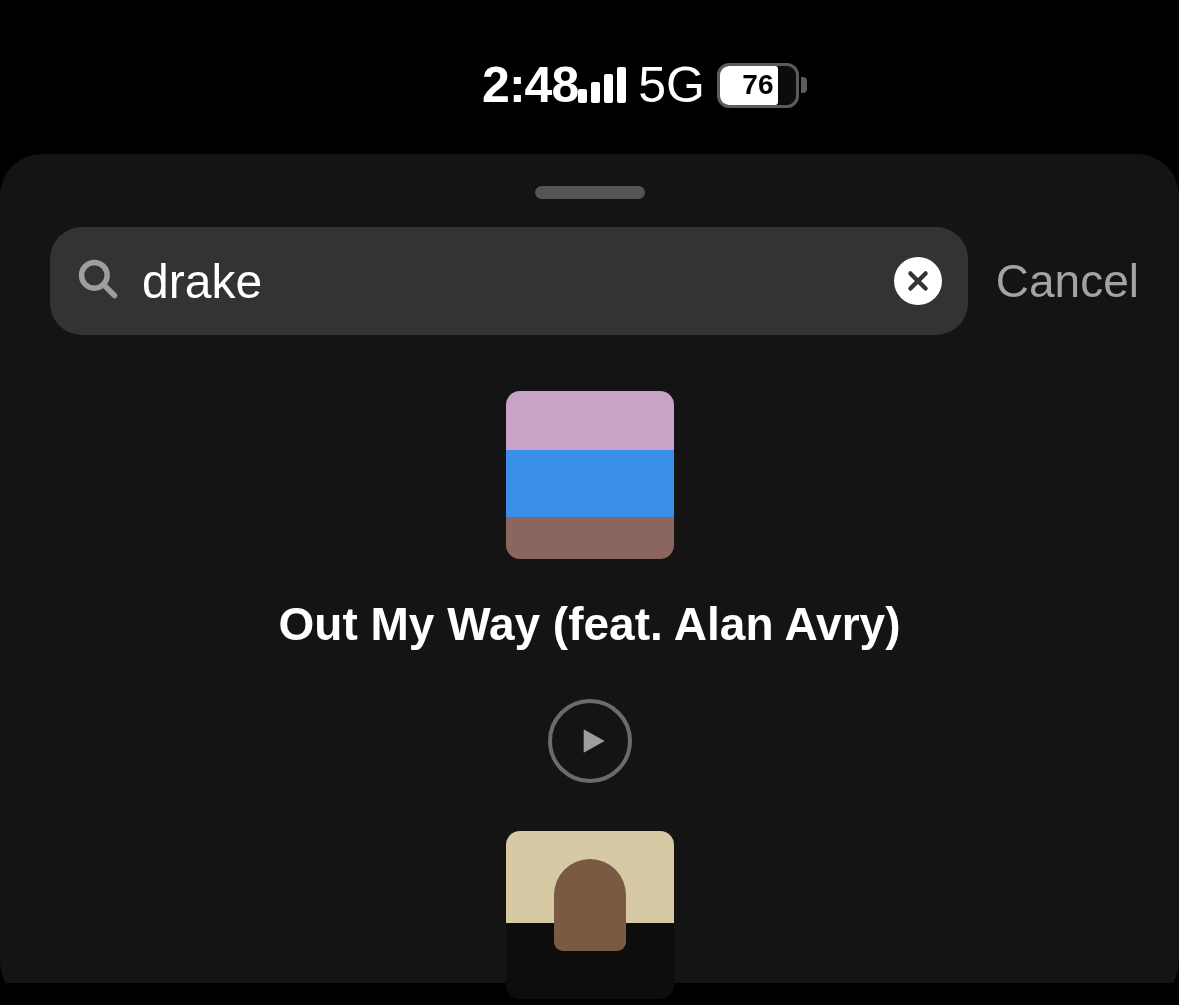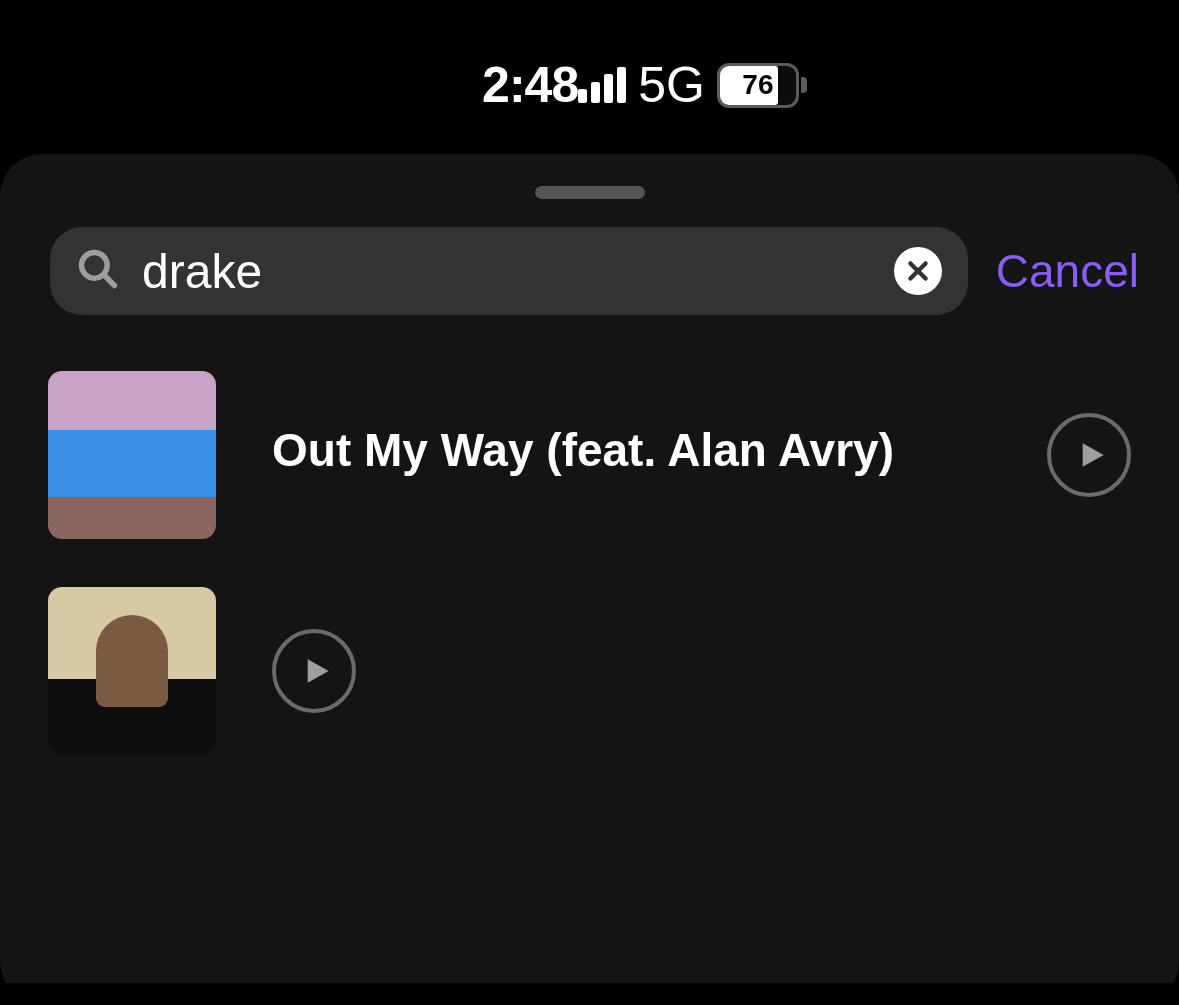--- a/index.html
+++ b/index.html
@@ -109,21 +109,21 @@
       gap: 28px;
       padding: 0 40px 28px 50px;
     }
     .search-field {
       flex: 1;
       background: #333333;
       border-radius: 32px;
       display: flex;
       align-items: center;
       padding: 0 26px;
-      height: 88px;
+      height: 108px;
       gap: 22px;
     }
     .search-icon svg {
       width: 44px;
       height: 44px;
     }
     .search-input {
       flex: 1;
       background: transparent;
       border: none;
@@ -142,33 +142,34 @@
       justify-content: center;
       cursor: pointer;
     }
     .clear-btn svg {
       width: 26px;
       height: 26px;
     }
     .cancel-btn {
       font-size: 46px;
       font-weight: 400;
-      color: #8b5cf6;
+      color: #a3a3a3;
       background: none;
       border: none;
       cursor: pointer;
     }
     .results {
       padding: 28px 48px 0;
     }
     .result-item {
       display: flex;
       align-items: center;
-      gap: 56px;
+      gap: 38px;
       margin-bottom: 48px;
+      flex-direction: column;
     }
     .album-art {
       width: 168px;
       height: 168px;
       border-radius: 14px;
       flex-shrink: 0;
     }
     .art-1 {
       background: linear-gradient(180deg, #c9a3c7 0%, #c9a3c7 35%, #3a8fe8 35%, #3a8fe8 75%, #8b6560 75%);
     }

